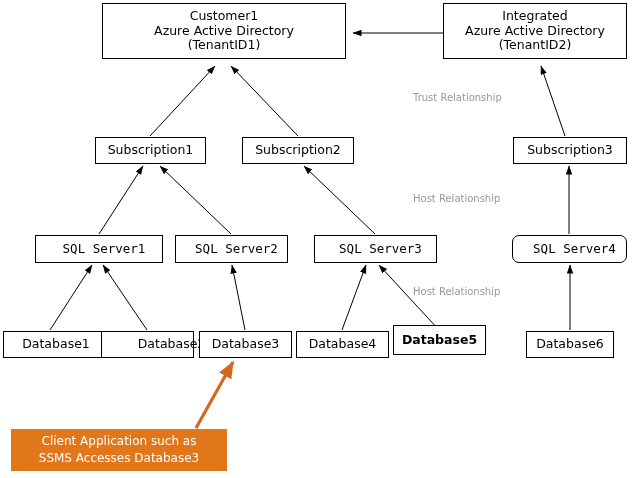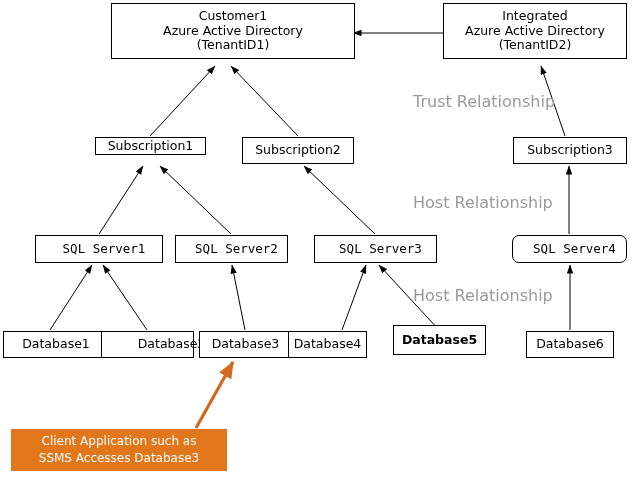--- a/index.html
+++ b/index.html
@@ -43,21 +43,21 @@
     display: block;
     white-space: nowrap;
   }
   .node-aad { font-size: 12.5px; }
   .node-sub { font-size: 12.5px; }
   .node-srv { font-size: 12.5px; font-family: "DejaVu Sans Mono", monospace; padding-left: 10px; }
   .node-db  { font-size: 12.5px; }
   .edge-label {
     position: absolute;
     color: #999999;
-    font-size: 16px;
+    font-size: 10px;
     white-space: nowrap;
     z-index: 2;
   }
   .callout {
     position: absolute;
     box-sizing: border-box;
     background: #e2761b;
     color: #ffffff;
     font-size: 12px;
     line-height: 1.45;
@@ -139,33 +139,33 @@
 
     <g>
       <line x1="570" y1="330" x2="570" y2="265" stroke="#000000" stroke-width="1" marker-end="url(#ah)"></line>
     </g>
 
     <g>
       <line x1="196" y1="428" x2="233" y2="362" stroke="#d2691e" stroke-width="3.2" marker-end="url(#ahO)"></line>
     </g>
   </svg>
 
-  <div class="node node-aad" style="left:111px; top:3px; width:244px; height:56px;">
+  <div class="node node-aad" style="left:102px; top:3px; width:244px; height:56px;">
     <span class="ln">Customer1</span>
     <span class="ln">Azure Active Directory</span>
     <span class="ln">(TenantID1)</span>
   </div>
 
   <div class="node node-aad" style="left:443px; top:3px; width:184px; height:56px;">
     <span class="ln">Integrated</span>
     <span class="ln">Azure Active Directory</span>
     <span class="ln">(TenantID2)</span>
   </div>
 
-  <div class="node node-sub" style="left:95px; top:137px; width:111px; height:18px;">
+  <div class="node node-sub" style="left:95px; top:137px; width:111px; height:27px;">
     <span class="ln">Subscription1</span>
   </div>
 
   <div class="node node-sub" style="left:242px; top:137px; width:112px; height:27px;">
     <span class="ln">Subscription2</span>
   </div>
 
   <div class="node node-sub" style="left:513px; top:137px; width:114px; height:27px;">
     <span class="ln">Subscription3</span>
   </div>
@@ -191,21 +191,21 @@
   </div>
 
   <div class="node node-db" style="left:101px; top:331px; width:93px; height:27px;padding-left:48px;">
     <span class="ln">Database2</span>
   </div>
 
   <div class="node node-db" style="left:199px; top:331px; width:93px; height:27px;">
     <span class="ln">Database3</span>
   </div>
 
-  <div class="node node-db" style="left:288px; top:331px; width:79px; height:27px;">
+  <div class="node node-db" style="left:296px; top:331px; width:93px; height:27px;">
     <span class="ln">Database4</span>
   </div>
 
   <div class="node node-db" style="left:393px; top:325px; width:93px; height:30px;font-weight:bold;">
     <span class="ln">Database5</span>
   </div>
 
   <div class="node node-db" style="left:526px; top:331px; width:88px; height:27px;">
     <span class="ln">Database6</span>
   </div>

